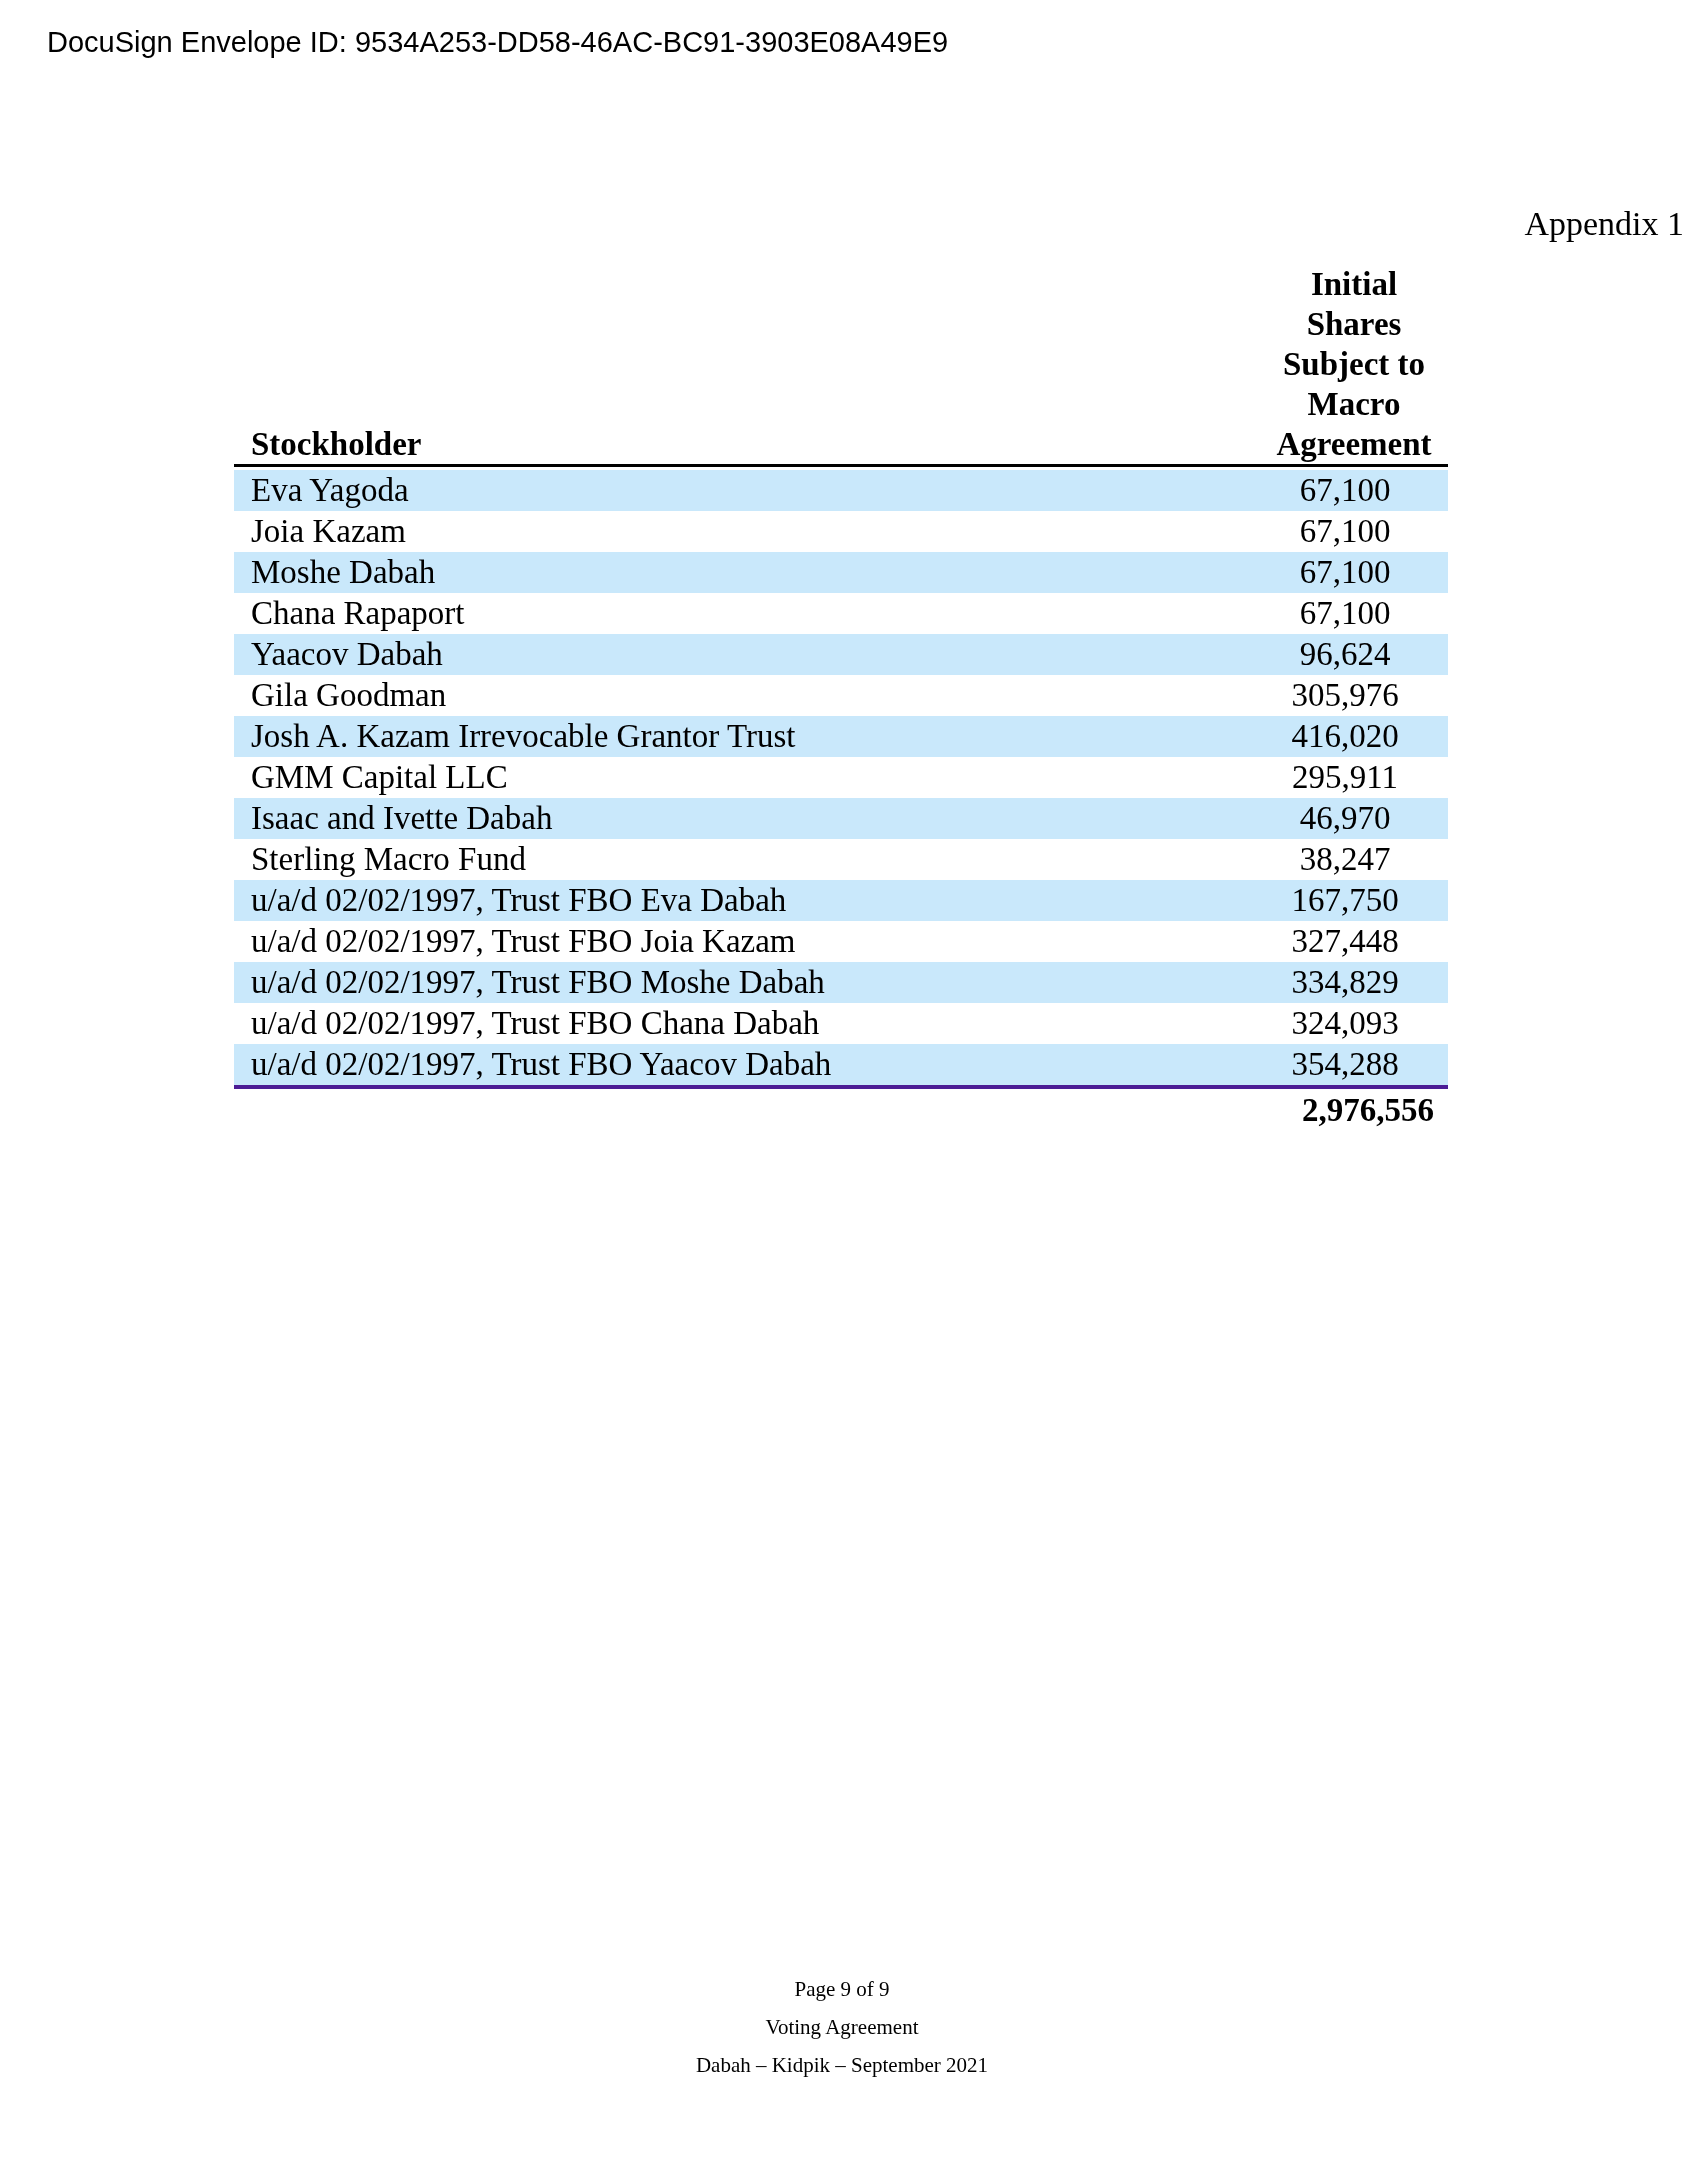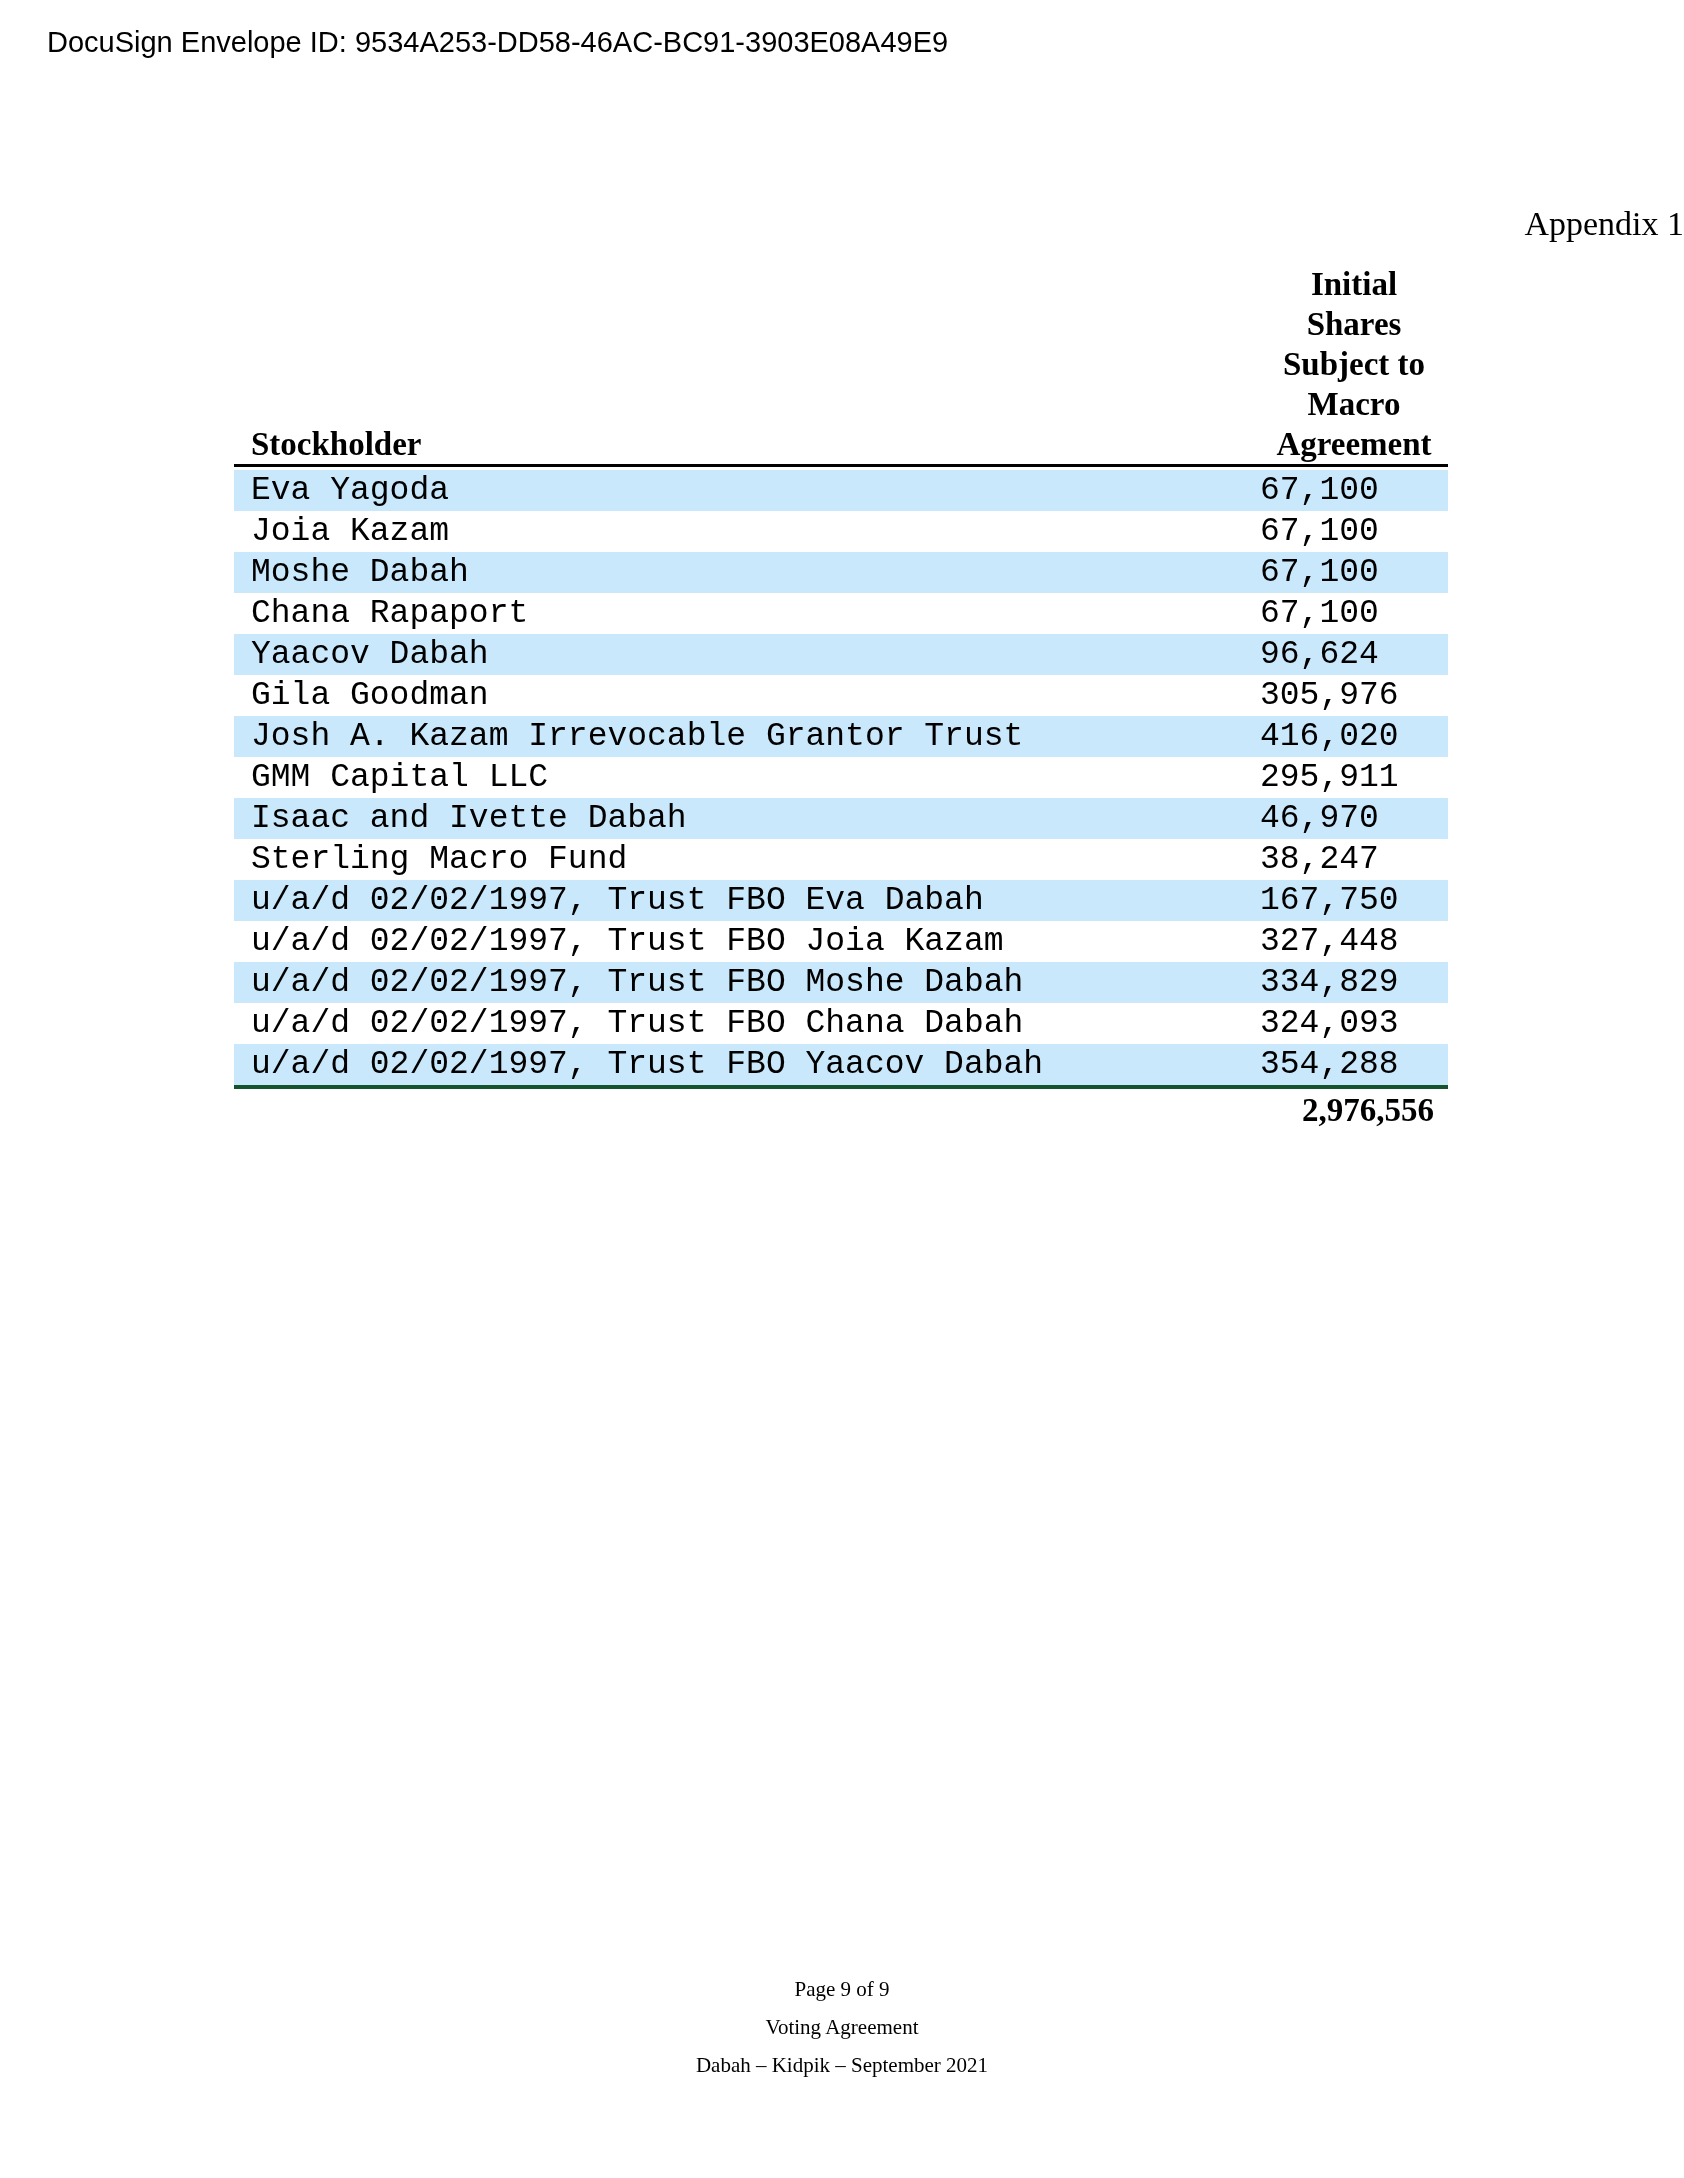--- a/index.html
+++ b/index.html
@@ -45,37 +45,36 @@
     line-height: 40px;
   }
   .th-right {
     width: 188px;
     font-weight: bold;
     text-align: center;
     line-height: 40px;
   }
   .tbody {
     padding-top: 3px;
-    border-bottom: 4px solid #14532d;
-    font-family: Liberation Mono, monospace;
+    border-bottom: 4px solid #4c1d95;
   }
   .row {
     display: flex;
     height: 41px;
     line-height: 41px;
   }
   .row.hl { background: var(--hl, #c9e8fb); }
   .cell-name {
     flex: 1;
     padding-left: 17px;
     white-space: nowrap;
   }
   .cell-shares {
     width: 188px;
-    text-align: left;
+    text-align: center;
     padding-right: 18px;
     white-space: nowrap;
   }
   .total-row {
     display: flex;
     justify-content: flex-end;
     padding-top: 0;
   }
   .total-value {
     width: 257px;

